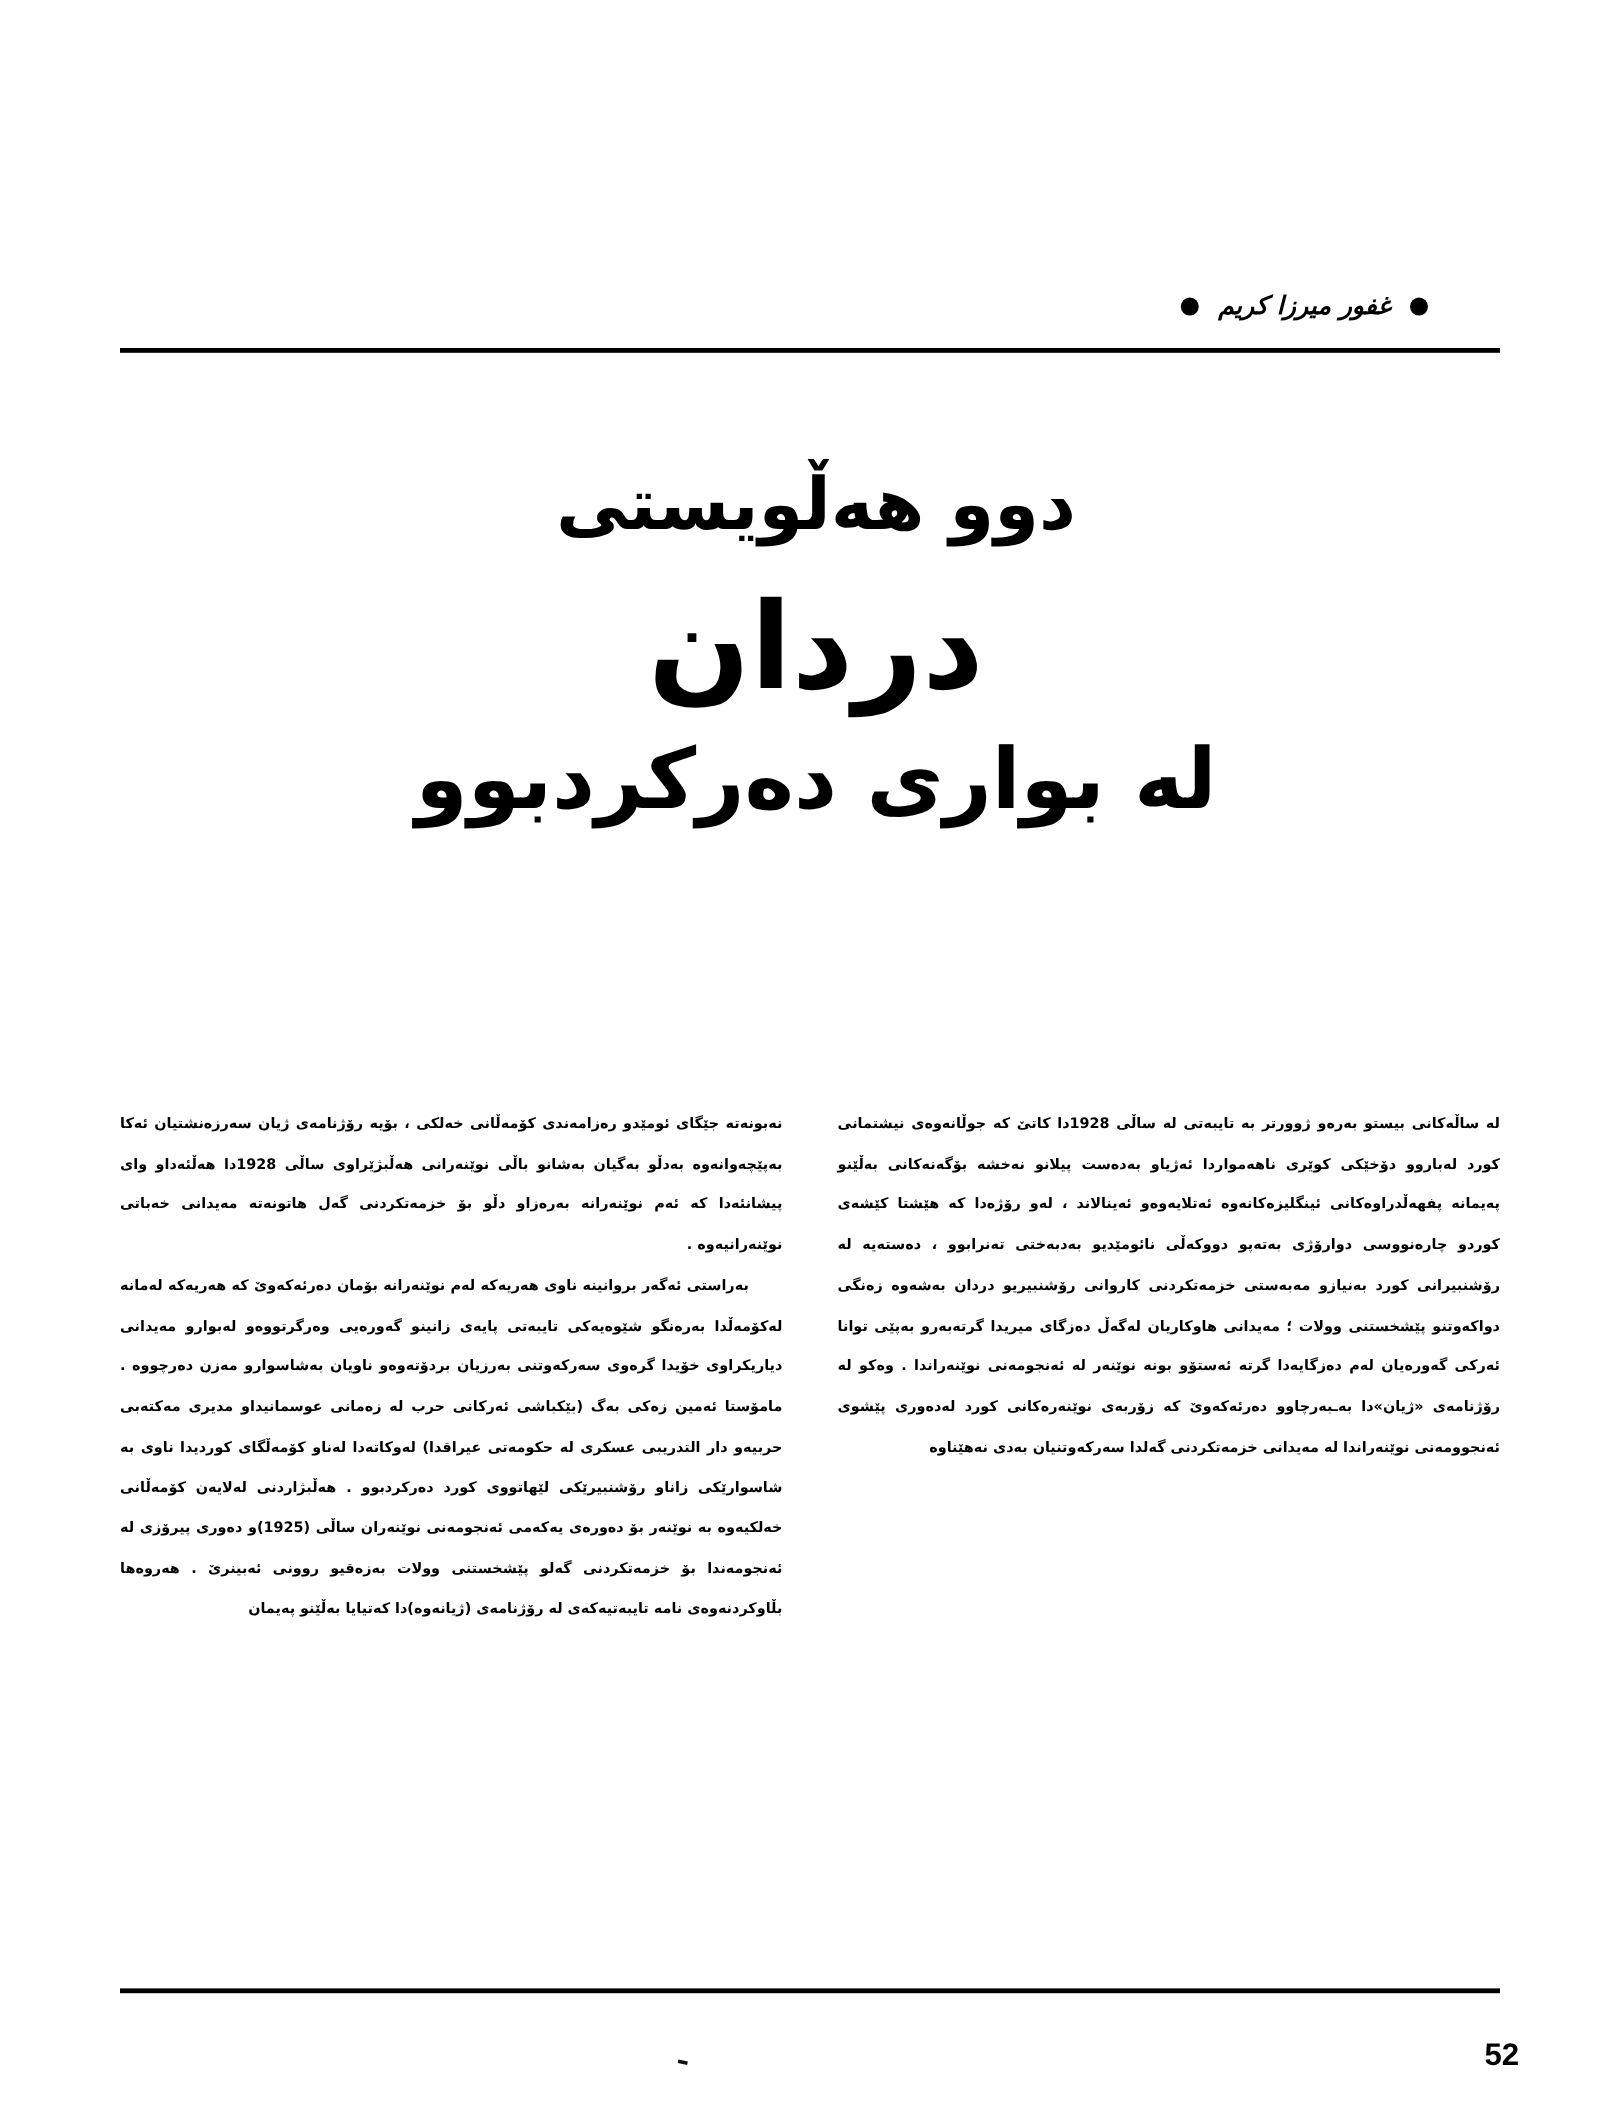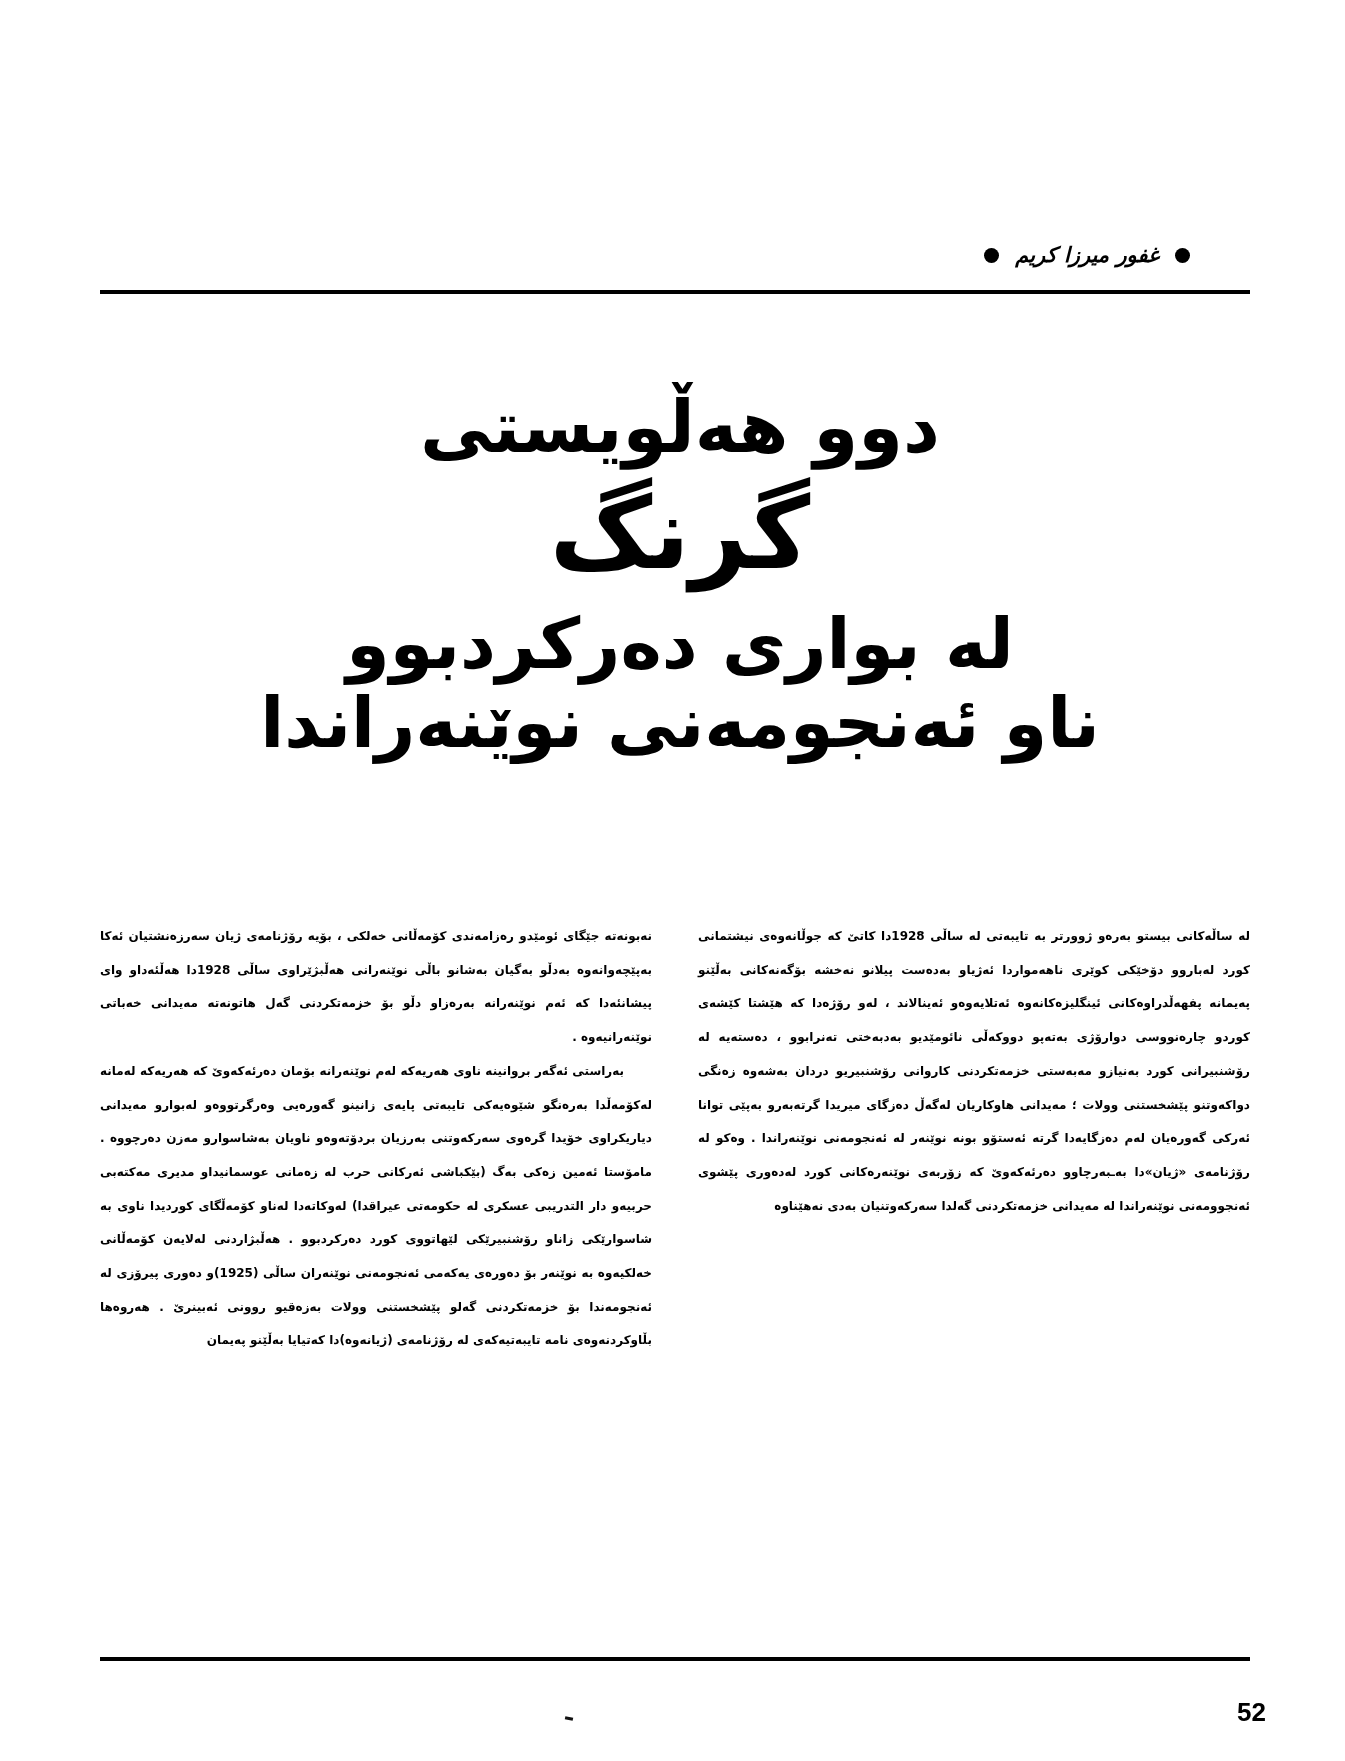--- a/index.html
+++ b/index.html
@@ -54,21 +54,21 @@
       width: 1040px;
       text-align: center;
       direction: rtl;
     }
     .title-line {
       font-weight: bold;
       line-height: 1.05;
       white-space: nowrap;
       margin: 0;
     }
-    .title-line.l1 { font-size: 72px; letter-spacing: 6px; margin-bottom: 15px; }
+    .title-line.l1 { font-size: 60px; letter-spacing: 6px; margin-bottom: 33px; }
     .title-line.l2 { font-size: 100px; letter-spacing: 40px; margin-bottom: 22px; }
     .title-line.l3 { font-size: 70px; letter-spacing: 4px; margin-bottom: 6px; }
     .title-line.l4 { font-size: 70px; letter-spacing: 3px; }
 
     .columns {
       position: absolute;
       top: 920px;
       left: 100px;
       width: 1150px;
       display: flex;
@@ -117,23 +117,22 @@
 <div class="byline">
   <span class="dot"></span>
   <span class="author">غفور میرزا كريم</span>
   <span class="dot"></span>
 </div>
 
 <div class="rule top"></div>
 
 <div class="title-block">
   <div class="title-line l1">دوو هەڵویستی</div>
-  <div class="title-line l2">گرنگ</div>
+  <div class="title-line l2">دردان</div>
   <div class="title-line l3">لە بواری دەرکردبوو</div>
-  <div class="title-line l4">ناو ئەنجومەنی نوێنەراندا</div>
 </div>
 
 <div class="columns">
   <div class="column">
     <p>لە ساڵەکانی بیستو بەرەو ژوورتر بە تایبەتی لە ساڵی 1928دا کاتێ کە جوڵانەوەی نیشتمانی کورد لەباروو دۆخێکی کوێری ناهەمواردا ئەژیاو بەدەست پیلانو نەخشە بۆگەنەکانی بەڵێنو پەیمانە پفهەڵدراوەکانی ئینگلیزەکانەوە ئەتلایەوەو ئەینالاند ، لەو رۆژەدا کە هێشتا کێشەی کوردو چارەنووسی دوارۆژی بەتەپو دووکەڵی نائومێدیو بەدبەختی تەنرابوو ، دەستەیە لە رۆشنبیرانی کورد بەنیازو مەبەستی خزمەتکردنی کاروانی رۆشنبیریو دردان بەشەوە زەنگی دواکەوتنو پێشخستنی وولات ؛ مەیدانی هاوکاریان لەگەڵ دەزگای میریدا گرتەبەرو بەپێی توانا ئەرکی گەورەیان لەم دەزگایەدا گرتە ئەستۆو بونە نوێنەر لە ئەنجومەنی نوێنەراندا . وەکو لە رۆژنامەی «ژیان»دا بەـبەرچاوو دەرئەکەوێ کە زۆربەی نوێنەرەکانی کورد لەدەوری پێشوی ئەنجوومەنی نوێنەراندا لە مەیدانی خزمەتکردنی گەلدا سەرکەوتنیان بەدی نەهێناوە</p>
   </div>
   <div class="column">
     <p>نەبونەتە جێگای ئومێدو رەزامەندی کۆمەڵانی خەلکی ، بۆیە رۆژنامەی ژیان سەرزەنشتیان ئەکا بەپێچەوانەوە بەدڵو بەگیان بەشانو باڵی نوێنەرانی هەڵبژێراوی ساڵی 1928دا هەڵئەداو وای پیشانئەدا کە ئەم نوێنەرانە بەرەزاو دڵو بۆ خزمەتکردنی گەل هاتونەتە مەیدانی خەباتی نوێنەرانیەوە .</p>
     <p>بەراستی ئەگەر بروانینە ناوی هەریەکە لەم نوێنەرانە بۆمان دەرئەکەوێ کە هەریەکە لەمانە لەکۆمەڵدا بەرەنگو شێوەیەکی تایبەتی پایەی زانینو گەورەیی وەرگرتووەو لەبوارو مەیدانی دیاریکراوی خۆیدا گرەوی سەرکەوتنی بەرزیان بردۆتەوەو ناویان بەشاسوارو مەزن دەرچووە . مامۆستا ئەمین زەکی بەگ (بێکباشی ئەرکانی حرب لە زەمانی عوسمانیداو مدیری مەکتەبی حربیەو دار التدریبی عسکری لە حکومەتی عیراقدا) لەوکاتەدا لەناو کۆمەڵگای کوردیدا ناوی بە شاسوارێکی زاناو رۆشنبیرێکی لێهاتووی کورد دەرکردبوو . هەڵبژاردنی لەلایەن کۆمەڵانی خەلکیەوە بە نوێنەر بۆ دەورەی یەکەمی ئەنجومەنی نوێنەران ساڵی (1925)و دەوری پیرۆزی لە ئەنجومەندا بۆ خزمەتکردنی گەلو پێشخستنی وولات بەزەقیو روونی ئەبینرێ . هەروەها بڵاوکردنەوەی نامە تایبەتیەکەی لە رۆژنامەی (ژیانەوە)دا کەتیایا بەڵێنو پەیمان</p>
   </div>

